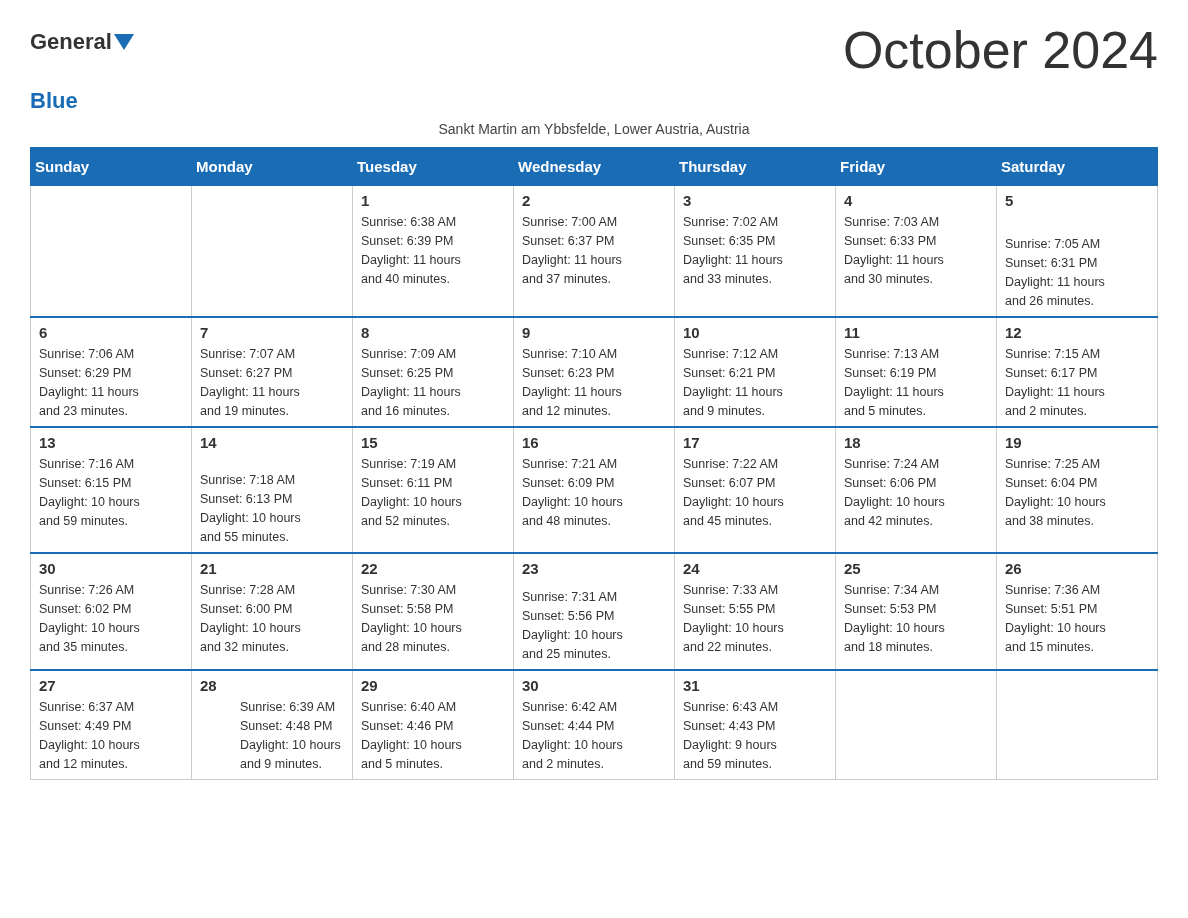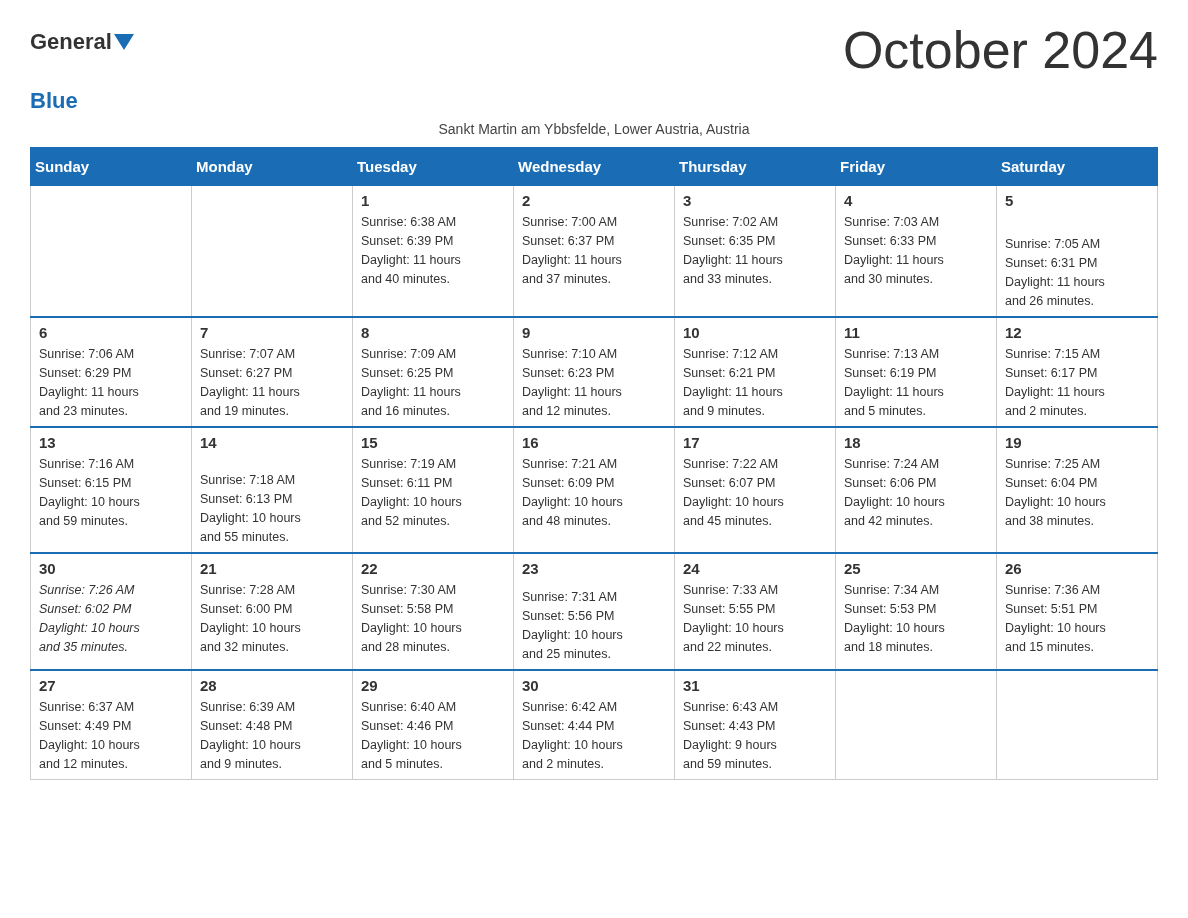--- a/index.html
+++ b/index.html
@@ -268,21 +268,21 @@
           <span class="day-num">19</span>
           <div class="day-info" style="white-space: pre-line;">Sunrise: 7:25 AM
 Sunset: 6:04 PM
 Daylight: 10 hours
 and 38 minutes.</div>
         </td>
       </tr>
       <tr class="row-separator">
         <td>
           <span class="day-num">30</span>
-          <div class="day-info" style="white-space: pre-line; font-style: italic;">Sunrise: 7:26 AM
+          <div class="day-info" style="white-space: pre-line;">Sunrise: 7:26 AM
 Sunset: 6:02 PM
 Daylight: 10 hours
 and 35 minutes.</div>
         </td>
         <td>
           <span class="day-num">21</span>
           <div class="day-info" style="white-space: pre-line;">Sunrise: 7:28 AM
 Sunset: 6:00 PM
 Daylight: 10 hours
 and 32 minutes.</div>
@@ -326,21 +326,21 @@
       <tr class="row-separator">
         <td>
           <span class="day-num">27</span>
           <div class="day-info" style="white-space: pre-line;">Sunrise: 6:37 AM
 Sunset: 4:49 PM
 Daylight: 10 hours
 and 12 minutes.</div>
         </td>
         <td>
           <span class="day-num">28</span>
-          <div class="day-info" style="white-space: pre-line;">Sunrise: 6:39 AM
+          <div class="day-info" style="white-space: pre-line; margin-left: 40px;">Sunrise: 6:39 AM
 Sunset: 4:48 PM
 Daylight: 10 hours
 and 9 minutes.</div>
         </td>
         <td>
           <span class="day-num">29</span>
           <div class="day-info" style="white-space: pre-line;">Sunrise: 6:40 AM
 Sunset: 4:46 PM
 Daylight: 10 hours
 and 5 minutes.</div>

